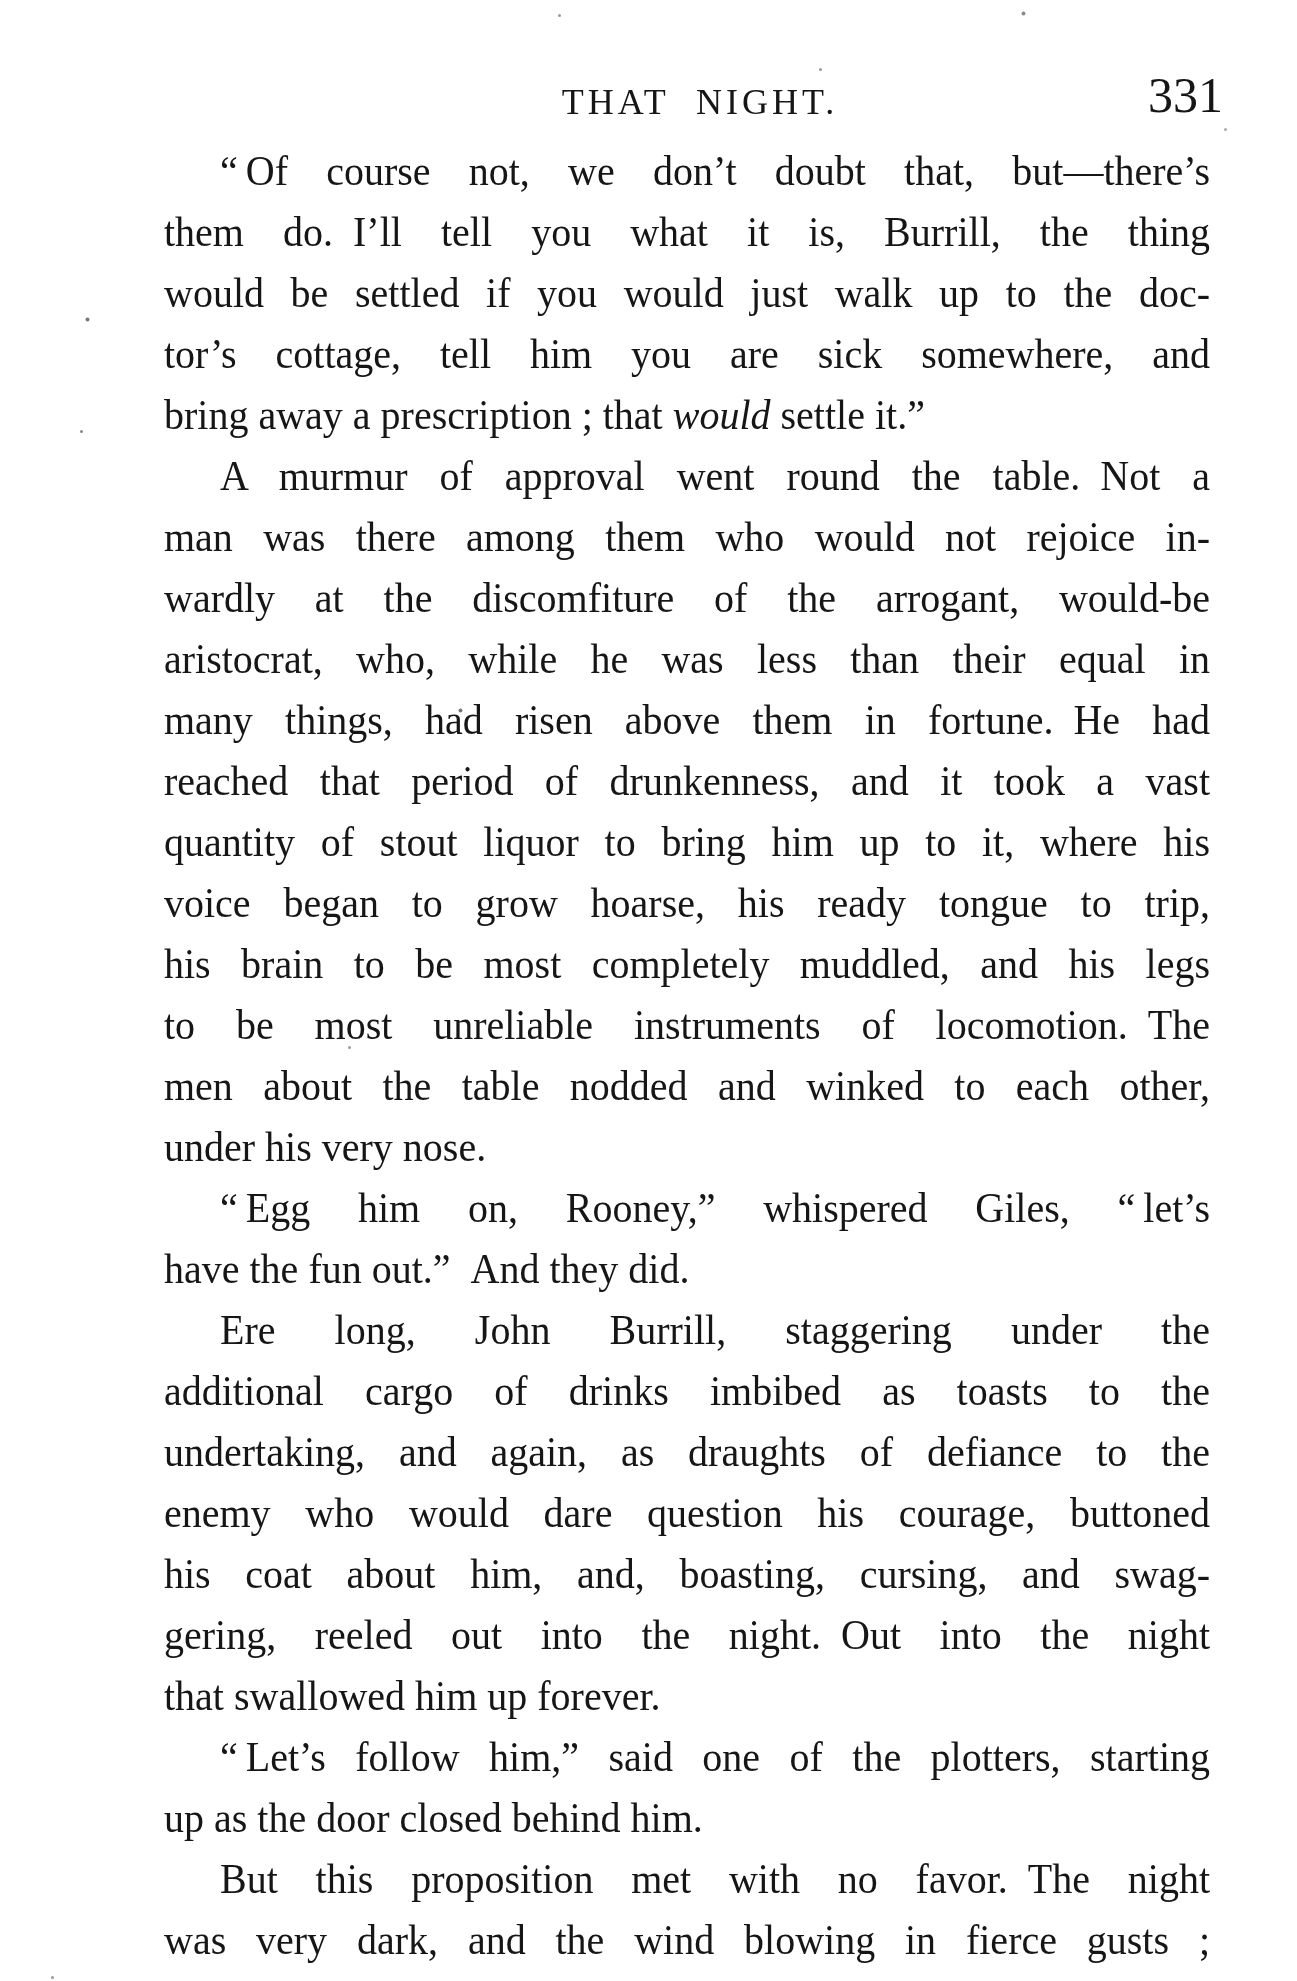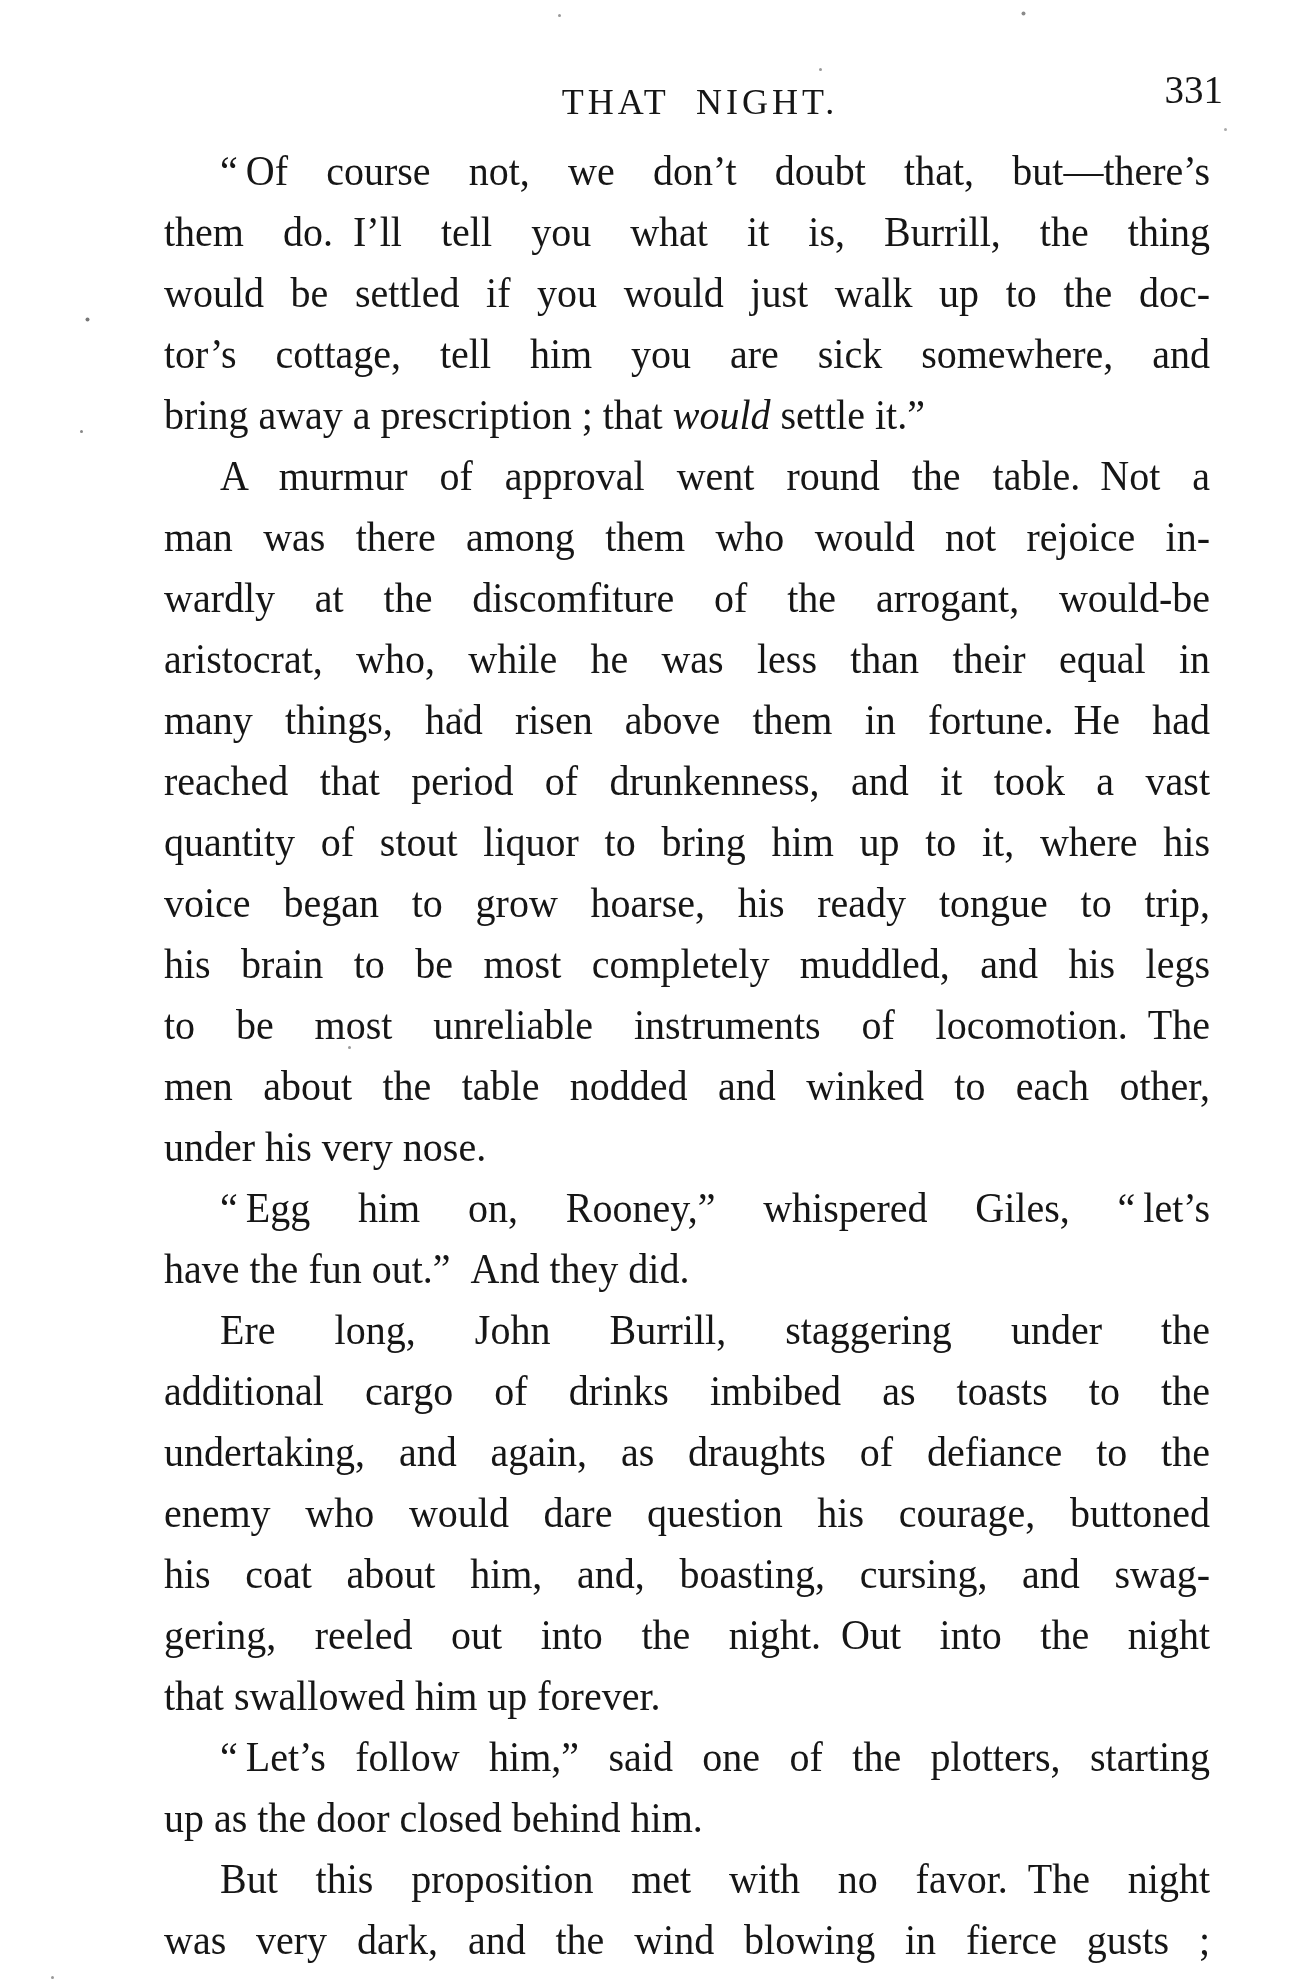--- a/index.html
+++ b/index.html
@@ -31,21 +31,21 @@
     text-align: center;
     font-size: 36px;
     letter-spacing: 4px;
     word-spacing: 14px;
     line-height: 1;
   }
   .page-number {
     position: absolute;
     right: 0;
     top: 0;
-    font-size: 39px;
+    font-size: 50px;
     line-height: 1;
   }
   .body-text {
     position: absolute;
     top: 140px;
     left: 164px;
     width: 1046px;
   }
   .line {
     font-size: 40px;

